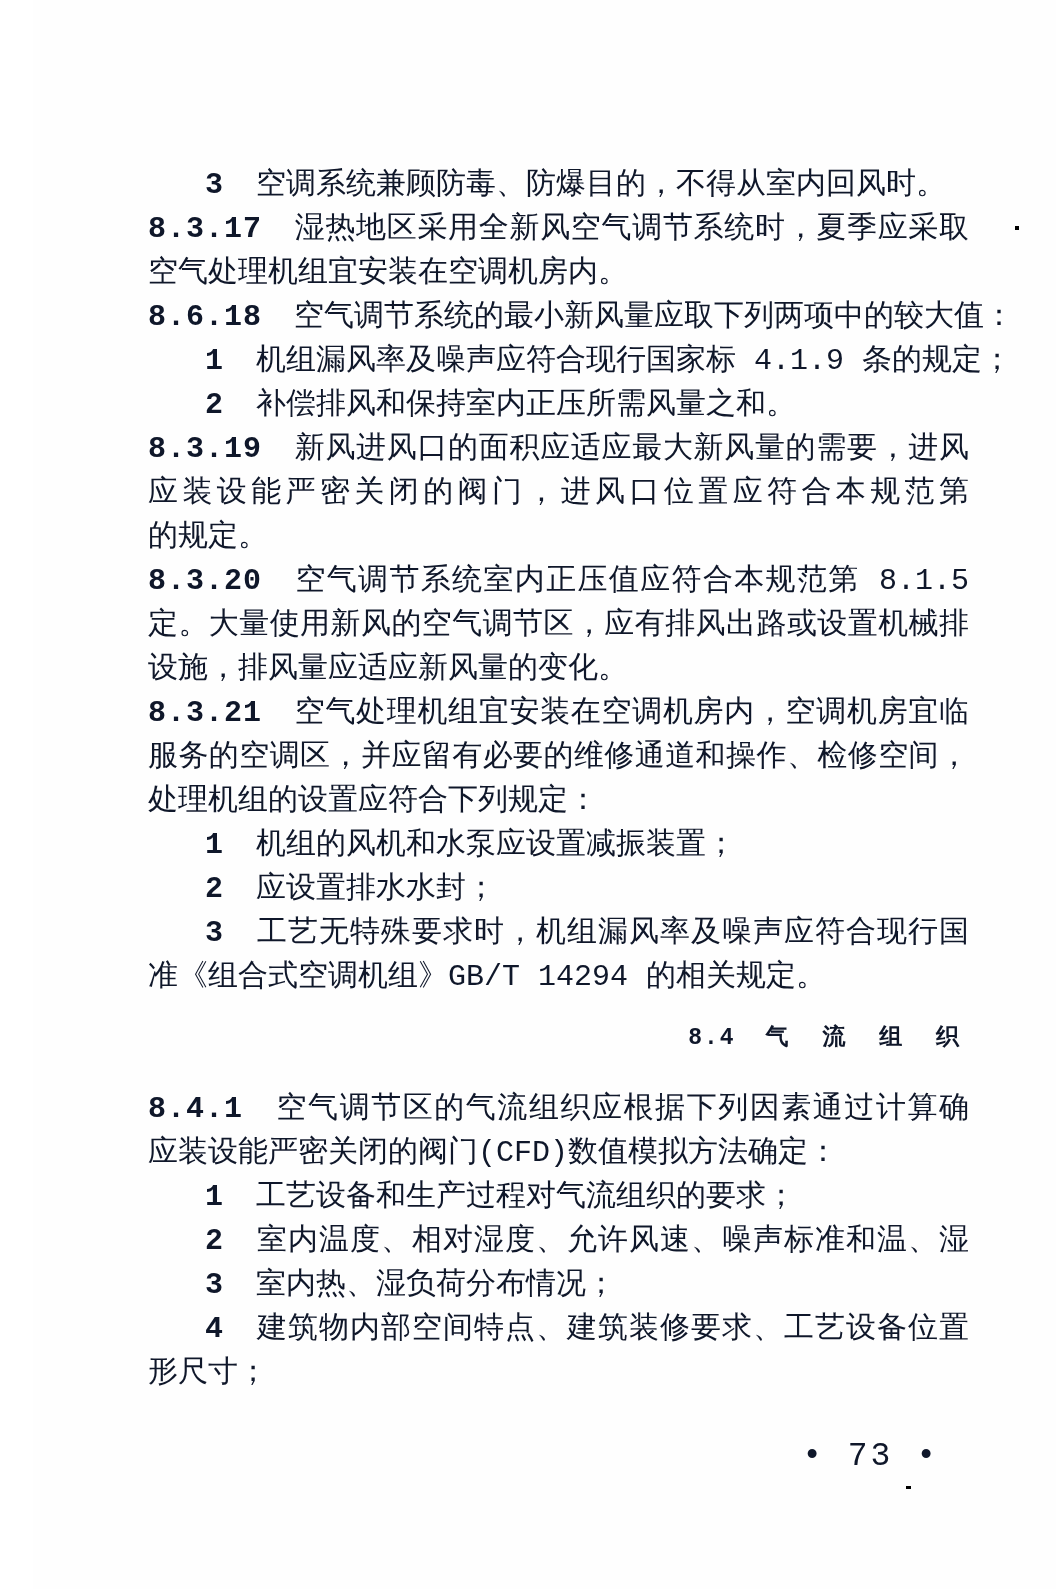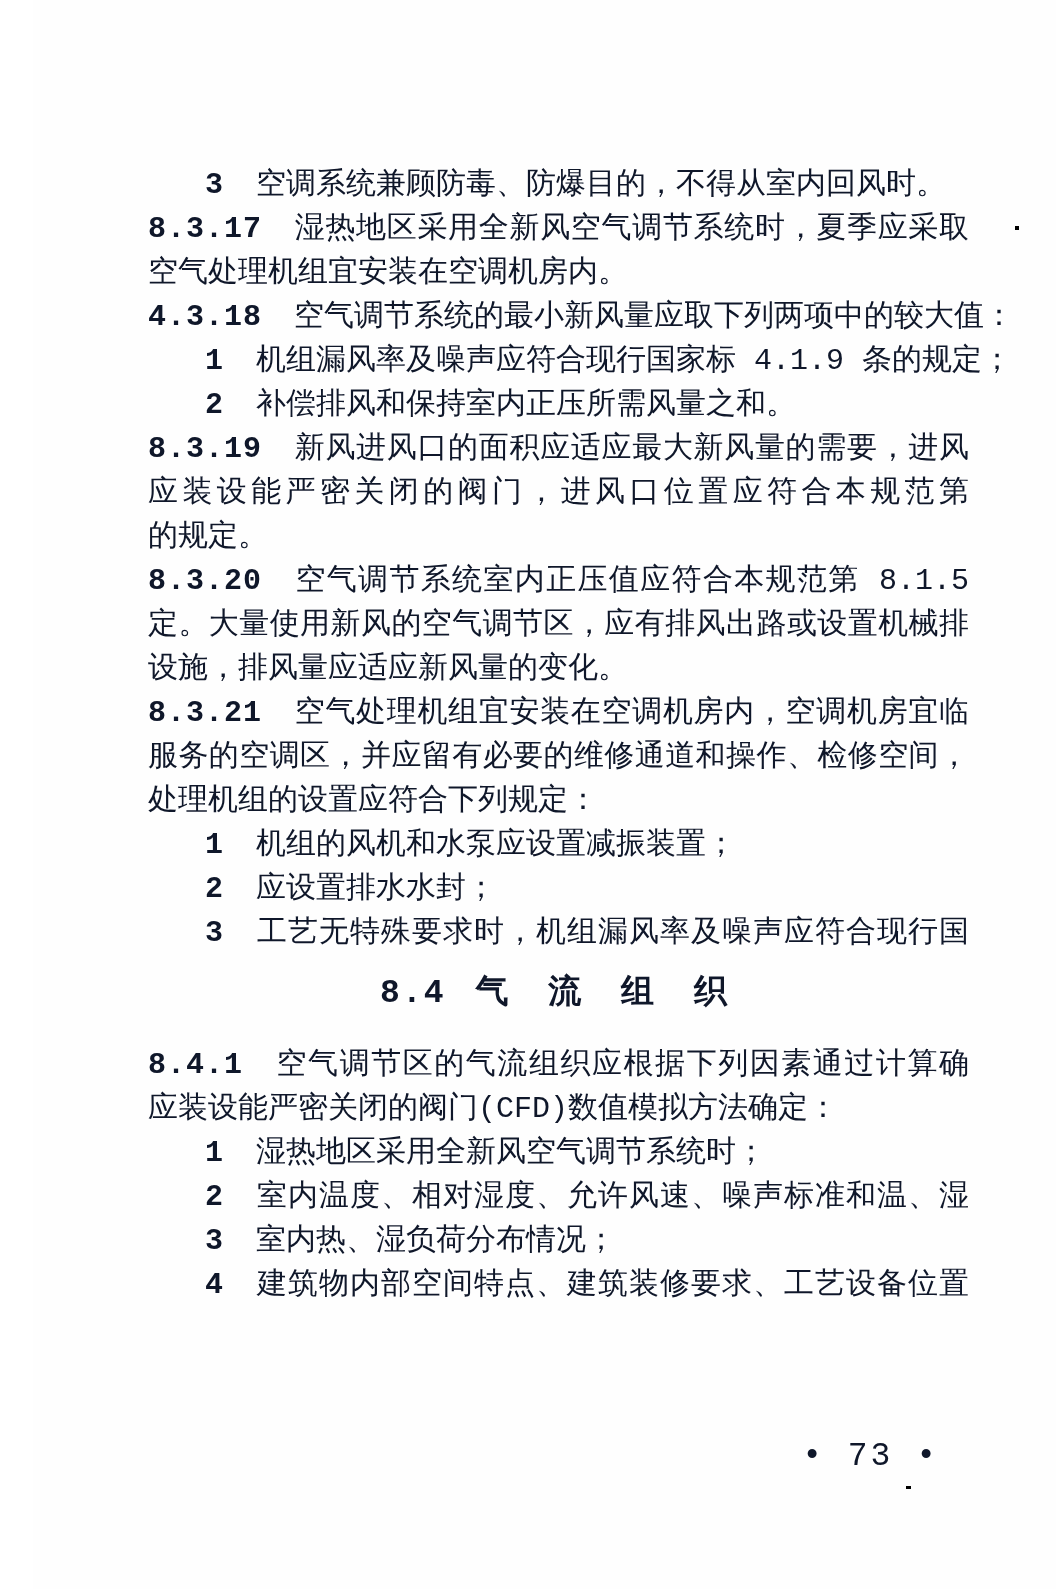--- a/index.html
+++ b/index.html
@@ -36,22 +36,22 @@
   .num {
     font-weight: bold;
     margin-right: 32px;
     letter-spacing: 1px;
   }
   .section-heading {
     margin-top: 16px;
     margin-bottom: 26px;
     height: 46px;
     line-height: 46px;
-    text-align: center;
-    font-size: 33px;
+    text-align: right;
+    font-size: 23px;
     font-weight: bold;
   }
   .section-heading .h-num { margin-right: 30px; letter-spacing: 2px; }
   .section-heading .h-title { letter-spacing: 10px; }
   .page-number {
     position: absolute;
     right: 150px;
     top: 1441px;
     font-size: 33px;
     line-height: 32px;
@@ -68,47 +68,49 @@
 <body>
 
 <div class="page">
   <div class="text-block">
 
     <div class="line ind"><b class="num">3</b><span>空调系统兼顾防毒、防爆目的，不得从室内回风时。</span></div>
 
     <div class="line j"><b class="num">8.3.17</b><span>湿热地区采用全新风空气调节系统时，夏季应采取防止</span></div>
     <div class="line"><span>空气处理机组宜安装在空调机房内。</span></div>
 
-    <div class="line"><b class="num">4.3.18</b><span>空气调节系统的最小新风量应取下列两项中的较大值：</span></div>
+    <div class="line"><b class="num">8.6.18</b><span>空气调节系统的最小新风量应取下列两项中的较大值：</span></div>
     <div class="line ind"><b class="num">1</b><span>机组漏风率及噪声应符合现行国家标 4.1.9 条的规定；</span></div>
     <div class="line ind"><b class="num">2</b><span>补偿排风和保持室内正压所需风量之和。</span></div>
 
     <div class="line j"><b class="num">8.3.19</b><span>新风进风口的面积应适应最大新风量的需要，进风口处</span></div>
     <div class="line j"><span>应装设能严密关闭的阀门，进风口位置应符合本规范第 6.3.5 条</span></div>
     <div class="line"><span>的规定。</span></div>
 
     <div class="line j"><b class="num">8.3.20</b><span>空气调节系统室内正压值应符合本规范第 8.1.5 条的规</span></div>
     <div class="line j"><span>定。大量使用新风的空气调节区，应有排风出路或设置机械排风</span></div>
     <div class="line"><span>设施，排风量应适应新风量的变化。</span></div>
 
     <div class="line j"><b class="num">8.3.21</b><span>空气处理机组宜安装在空调机房内，空调机房宜临近所</span></div>
     <div class="line j"><span>服务的空调区，并应留有必要的维修通道和操作、检修空间，空气</span></div>
     <div class="line"><span>处理机组的设置应符合下列规定：</span></div>
     <div class="line ind"><b class="num">1</b><span>机组的风机和水泵应设置减振装置；</span></div>
     <div class="line ind"><b class="num">2</b><span>应设置排水水封；</span></div>
     <div class="line ind j"><b class="num">3</b><span>工艺无特殊要求时，机组漏风率及噪声应符合现行国家标</span></div>
+    <div class="line"><span>准《组合式空调机组》GB/T 14294 的相关规定。</span></div>
 
     <h2 class="section-heading"><span class="h-num">8.4</span><span class="h-title">气 流 组 织</span></h2>
 
     <div class="line j"><b class="num">8.4.1</b><span>空气调节区的气流组织应根据下列因素通过计算确定，必</span></div>
     <div class="line"><span>应装设能严密关闭的阀门(CFD)数值模拟方法确定：</span></div>
-    <div class="line ind"><b class="num">1</b><span>湿热地区采用全新风空气调节系统时；</span></div>
+    <div class="line ind"><b class="num">1</b><span>工艺设备和生产过程对气流组织的要求；</span></div>
     <div class="line ind j"><b class="num">2</b><span>室内温度、相对湿度、允许风速、噪声标准和温、湿度梯度</span></div>
     <div class="line ind"><b class="num">3</b><span>室内热、湿负荷分布情况；</span></div>
     <div class="line ind j"><b class="num">4</b><span>建筑物内部空间特点、建筑装修要求、工艺设备位置及外</span></div>
+    <div class="line"><span>形尺寸；</span></div>
 
   </div>
 
   <div class="page-number">• 73 •</div>
 
   <div class="speck" style="left:982px;top:226px;"></div>
   <div class="speck" style="left:873px;top:1486px;width:5px;height:3px;"></div>
 </div>
 
 </body></html>

